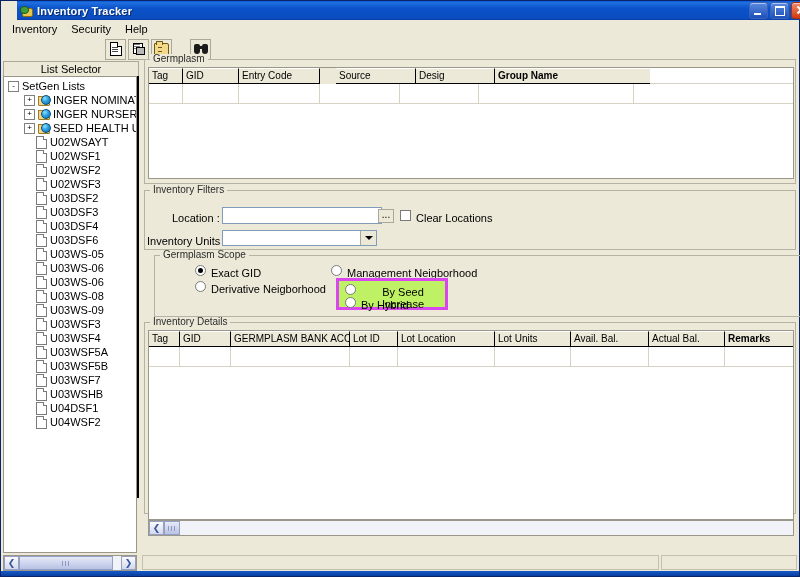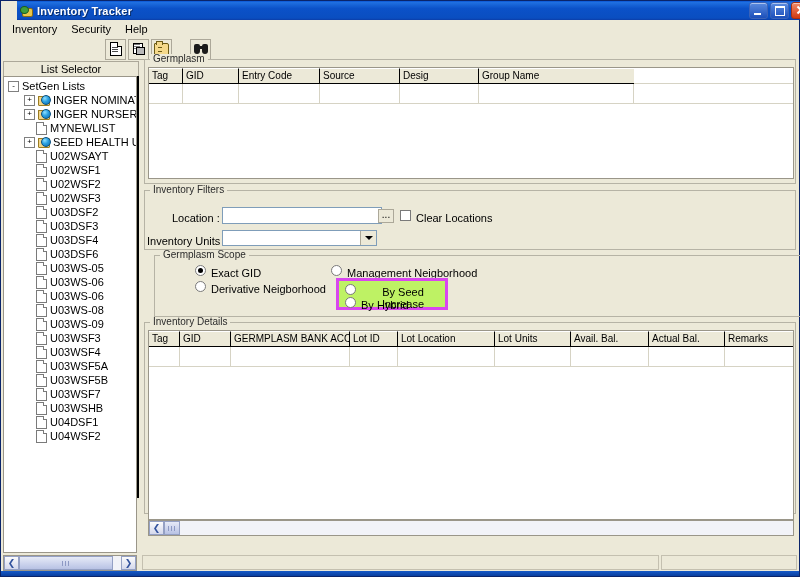--- a/index.html
+++ b/index.html
@@ -112,21 +112,21 @@
   .group{position:absolute;border:1px solid #b6b3a5;box-sizing:border-box;}
   .group > .gtitle{position:absolute;top:-6px;left:5px;background:#ece9d8;padding:0 3px;
                    font-size:10px;color:#2b2b2b;line-height:10px;}
 
   
   .grid{position:absolute;background:#fff;border:1px solid #9a9689;box-sizing:border-box;overflow:hidden;}
   .ghead{display:flex;height:16px;background:#ece9d8;}
   .ghead .hc{background:#ece9d8;border-right:1px solid #000;border-bottom:1px solid #000;
              border-top:1px solid #fff;box-sizing:border-box;font-size:10px;line-height:14px;
              padding-left:3px;overflow:hidden;white-space:nowrap;}
-  .ghead .hc.last{border-right:none;}
+  .ghead .hc.last{border-right:none;font-weight:bold;}
   .ghead .filler{flex:1 1 auto;background:#fff;border-bottom:1px solid #d6d3c4;}
   .grow{display:flex;height:20px;}
   .grow .gc{border-right:1px solid #d6d3c4;border-bottom:1px solid #d6d3c4;box-sizing:border-box;background:#fff;}
   .grow .filler{flex:1 1 auto;background:#fff;border-bottom:1px solid #d6d3c4;}
 
   .lbl{position:absolute;font-size:11px;line-height:12px;}
   .txtfield{position:absolute;background:#fff;border:1px solid #7f9db9;box-sizing:border-box;}
   .btn-dots{position:absolute;background:#ece9d8;border:1px solid #aca899;box-sizing:border-box;
             font-size:10px;text-align:center;line-height:9px;color:#000;}
   .combo{position:absolute;background:#fff;border:1px solid #7f9db9;box-sizing:border-box;display:flex;}
@@ -220,25 +220,20 @@
         <div class="tnode lvl1">
           <span class="toggle">+</span>
           <span class="ico-folder">
             <span class="tab"></span>
             <span class="fd"></span>
             <span class="gl"></span>
           </span>
           <span class="tlabel">INGER NURSERY</span>
         </div>
         <div class="tnode lvl1">
-          <span class="tspacer"></span>
-          <span class="ico-page"></span>
-          <span class="tlabel">MYNEWLIST</span>
-        </div>
-        <div class="tnode lvl1">
           <span class="toggle">+</span>
           <span class="ico-folder">
             <span class="tab"></span>
             <span class="fd"></span>
             <span class="gl"></span>
           </span>
           <span class="tlabel">SEED HEALTH UNIT</span>
         </div>
         <div class="tnode lvl1">
           <span class="tspacer"></span>
@@ -357,21 +352,21 @@
 
   <div class="rightarea">
 
     <div class="group" style="left:2px;top:1px;width:652px;height:125px;">
       <span class="gtitle">Germplasm</span>
       <div class="grid" id="germplasm-grid" style="left:3px;top:7px;width:646px;height:112px;">
           <div class="ghead">
             <div class="hc" style="width: 34px; flex: 0 0 34px;">Tag</div>
             <div class="hc" style="width: 56px; flex: 0 0 56px;">GID</div>
             <div class="hc" style="width: 81px; flex: 0 0 81px;">Entry Code</div>
-            <div class="hc" style="width: 80px; flex: 0 0 80px;">Source</div>
+            <div class="hc" style="width: 80px; flex: 0 0 80px; margin-left: 16px;">Source</div>
             <div class="hc" style="width: 79px; flex: 0 0 79px;">Desig</div>
             <div class="hc last" style="width: 155px; flex: 0 0 155px;">Group Name</div>
             <div class="filler"></div>
           </div>
           <div class="grow">
             <div class="gc" style="width: 34px; flex: 0 0 34px;"></div>
             <div class="gc" style="width: 56px; flex: 0 0 56px;"></div>
             <div class="gc" style="width: 81px; flex: 0 0 81px;"></div>
             <div class="gc" style="width: 80px; flex: 0 0 80px;"></div>
             <div class="gc" style="width: 79px; flex: 0 0 79px;"></div>

